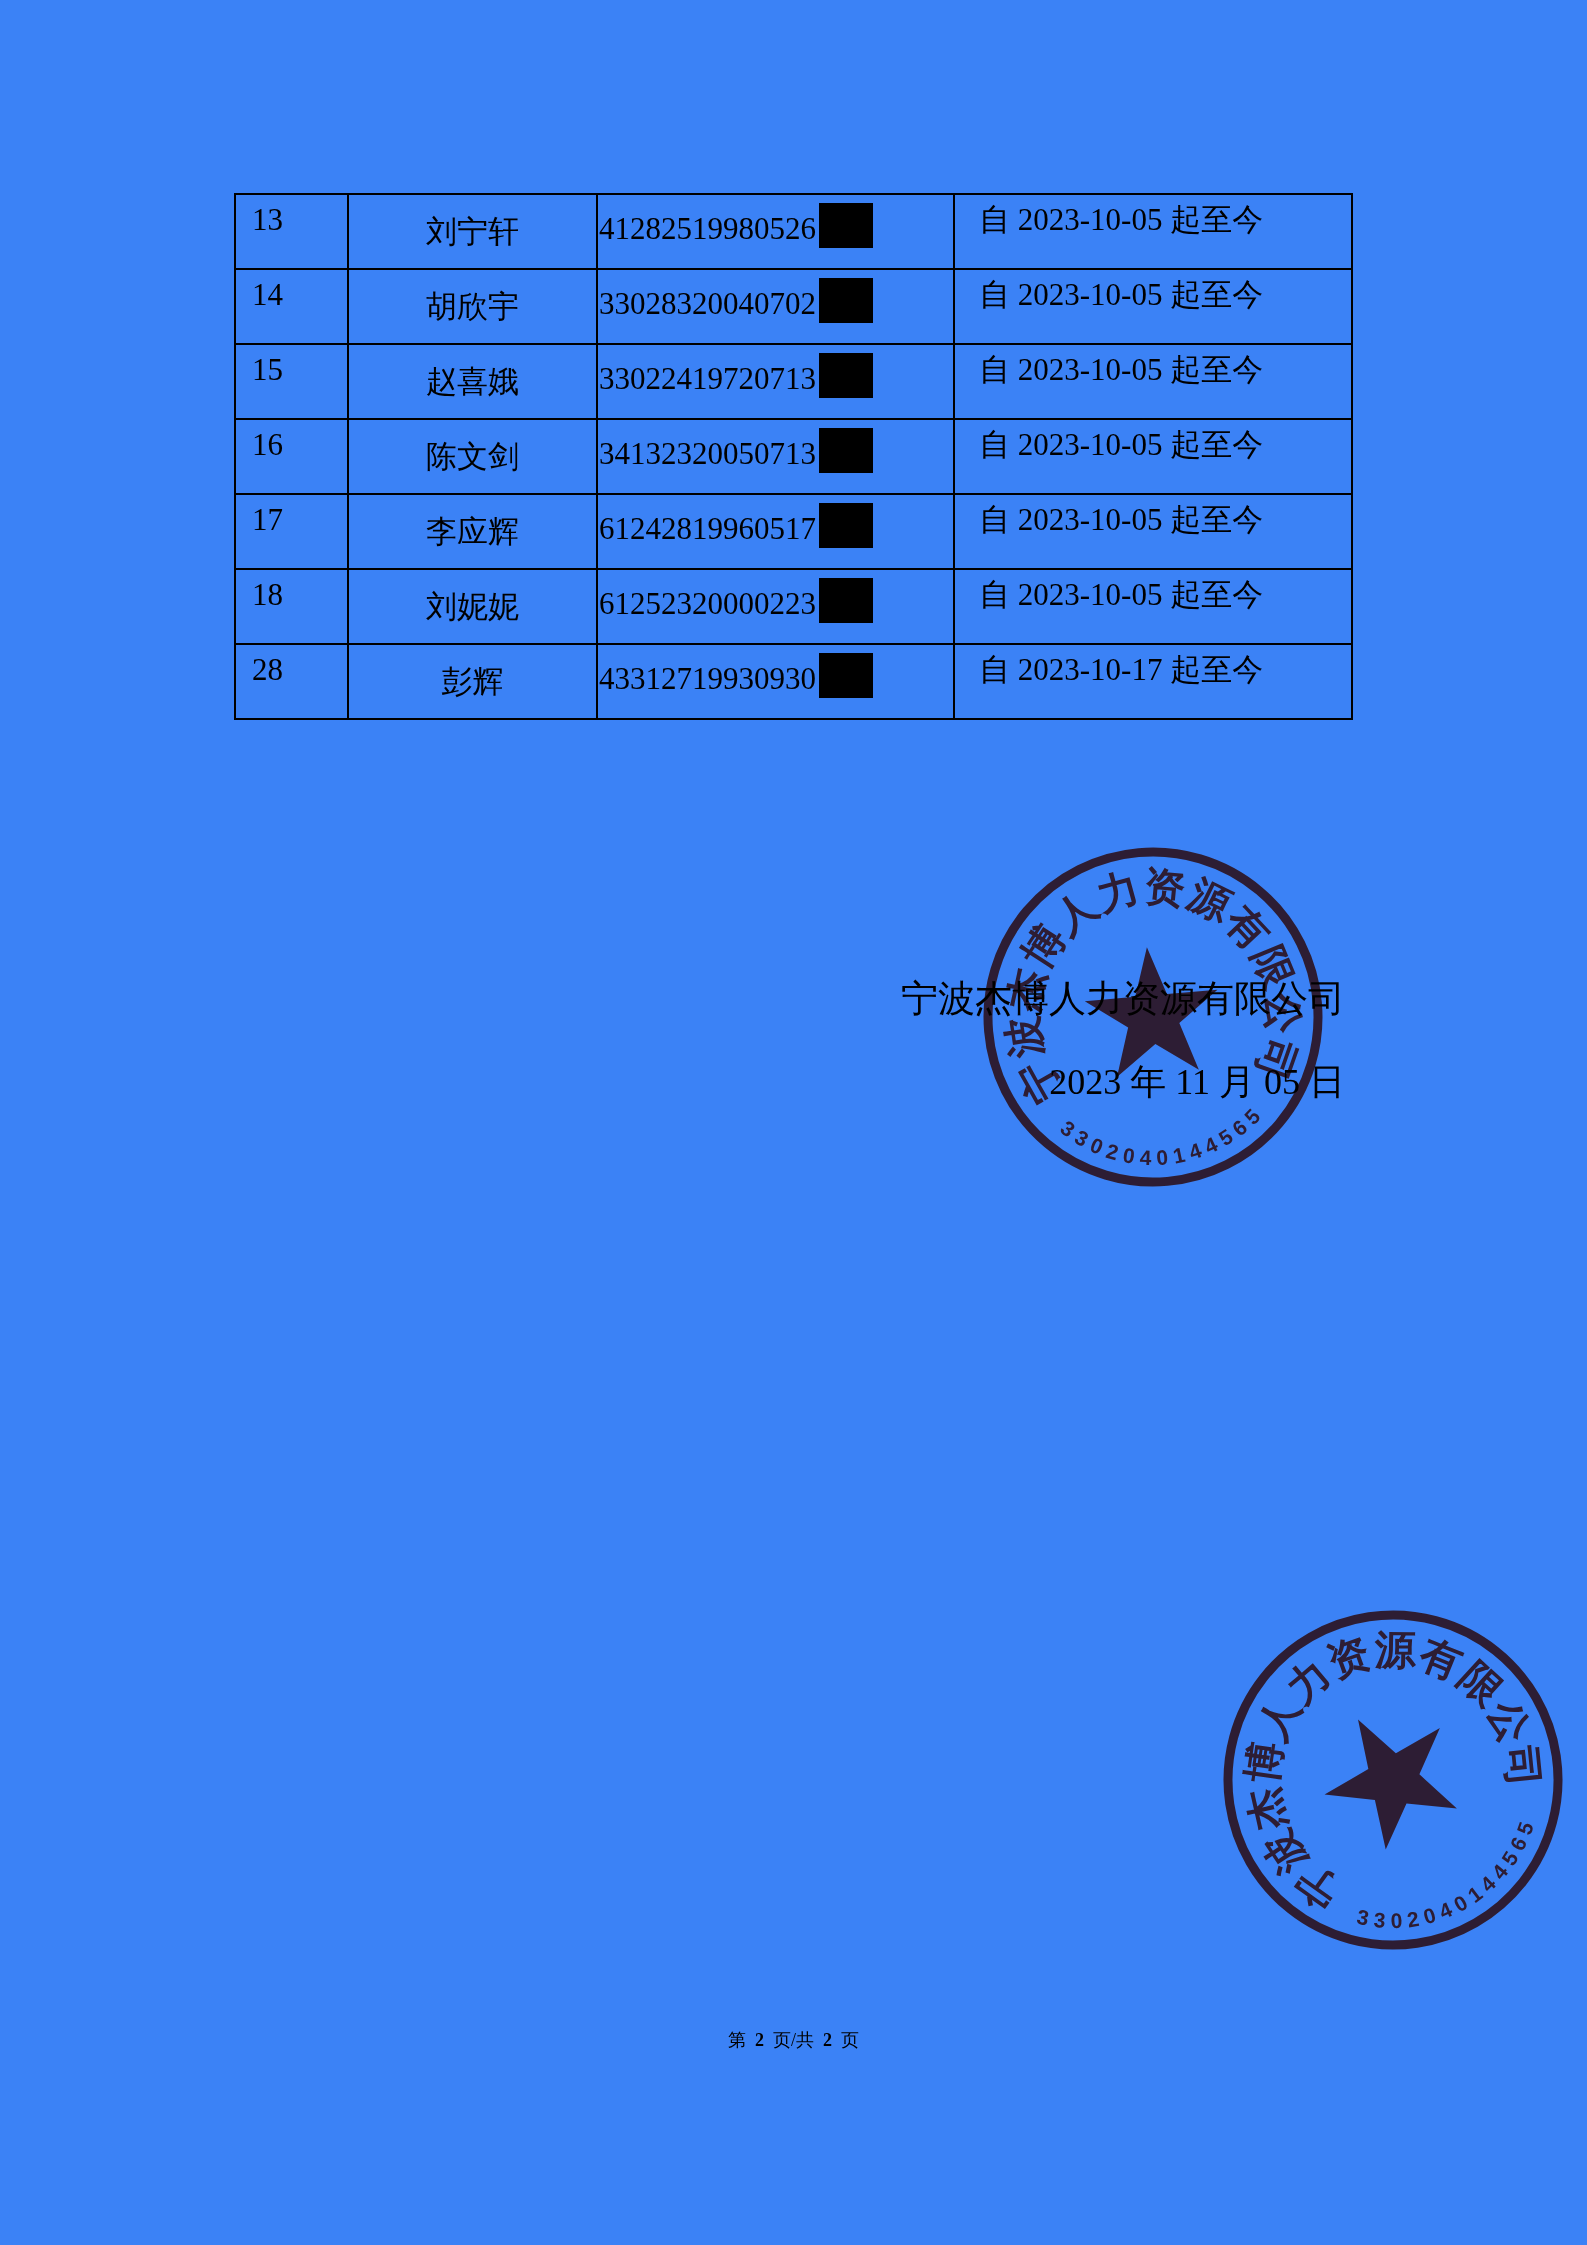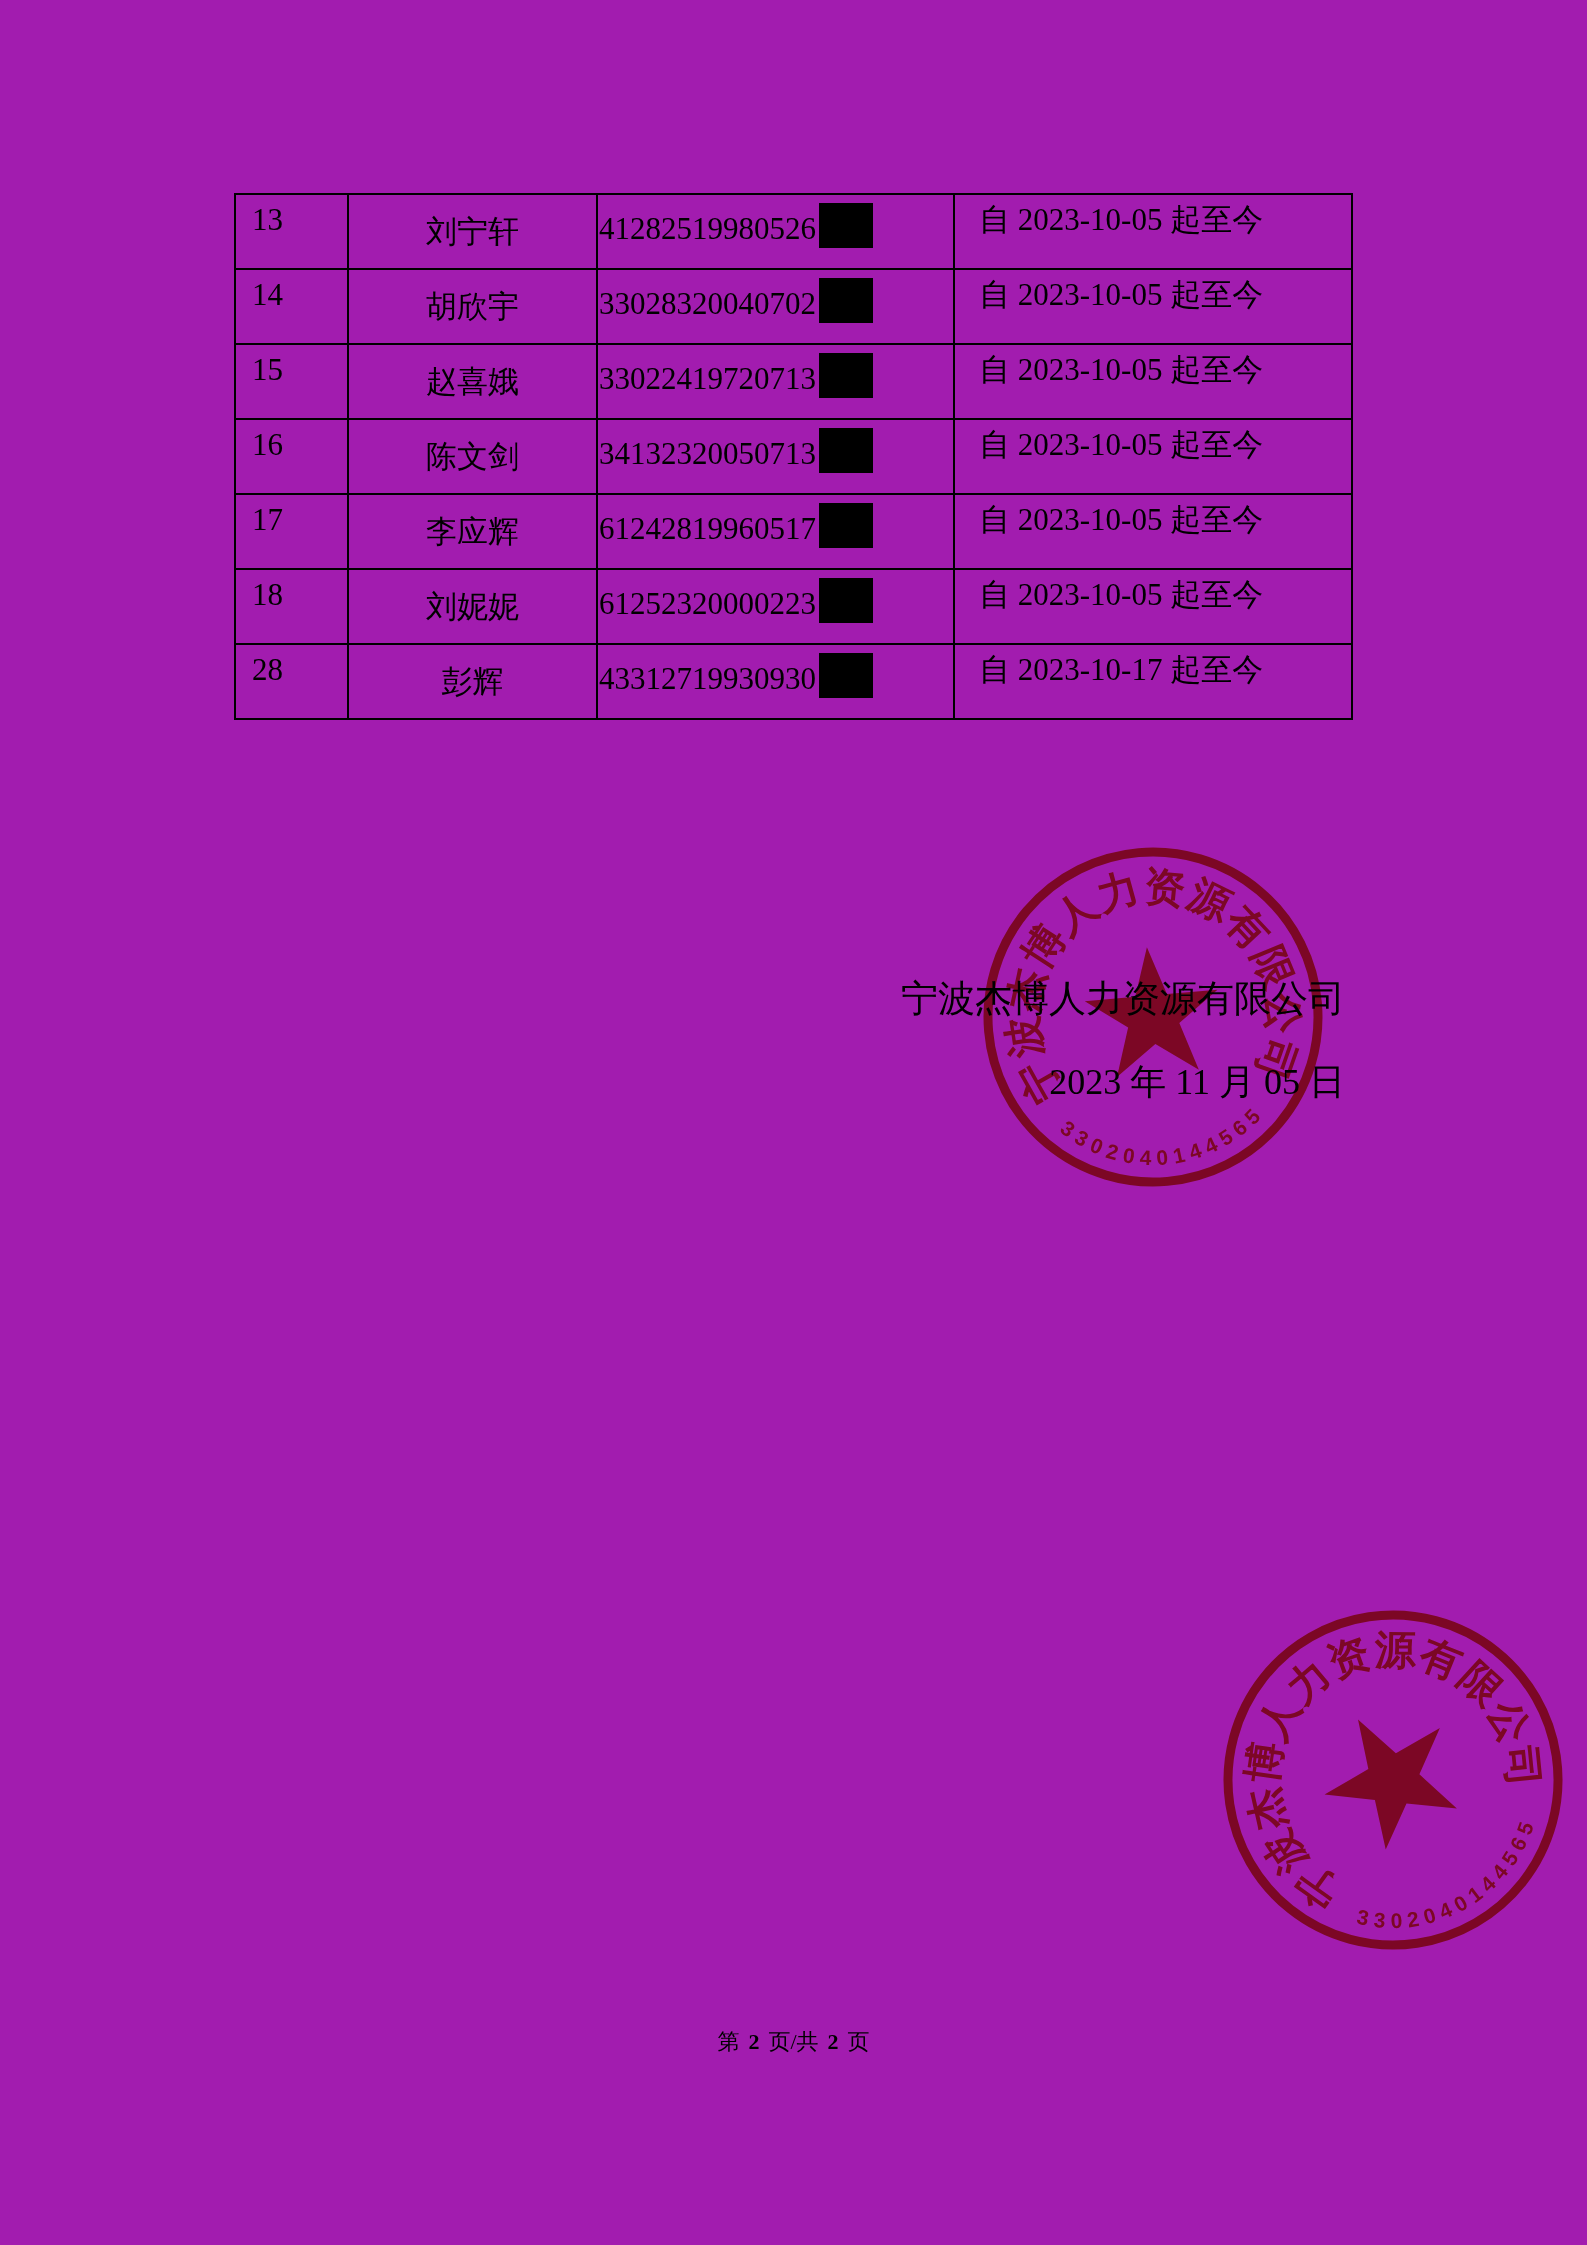--- a/index.html
+++ b/index.html
@@ -1,19 +1,19 @@
 <!DOCTYPE html>
 <html><head>
 <meta charset="utf-8">
 <style>
   html,body{margin:0;padding:0;background:#888;}
   .page{
     position:relative;
     width:1587px;height:2245px;
-    background:#a21caf;
+    background:#3b82f6;
     overflow:hidden;
     font-family:"Liberation Serif","DejaVu Serif",serif;
     color:#000;
   }
   
   table.roster{
     position:absolute;left:234px;top:193px;
     width:1117px;
     border-collapse:collapse;
     table-layout:fixed;
@@ -50,21 +50,21 @@
     font-size:41px;font-weight:700;letter-spacing:1px;
     fill:#bf2a26;font-family:"Liberation Sans","DejaVu Sans",sans-serif;
   }
   .stamp .serial-text{
     font-size:21px;font-weight:700;letter-spacing:6px;
     fill:#bf2a26;font-family:"Liberation Sans","DejaVu Sans",sans-serif;
   }
   
   .footer{
     position:absolute;left:0;right:0;top:2031px;
-    text-align:center;font-size:22px;line-height:1;z-index:1;
+    text-align:center;font-size:18px;line-height:1;z-index:1;
   }
   .footer b{margin:0 9px;}
 </style>
 </head>
 <body>
 
 <div class="page">
 
   <table class="roster">
     <colgroup>

